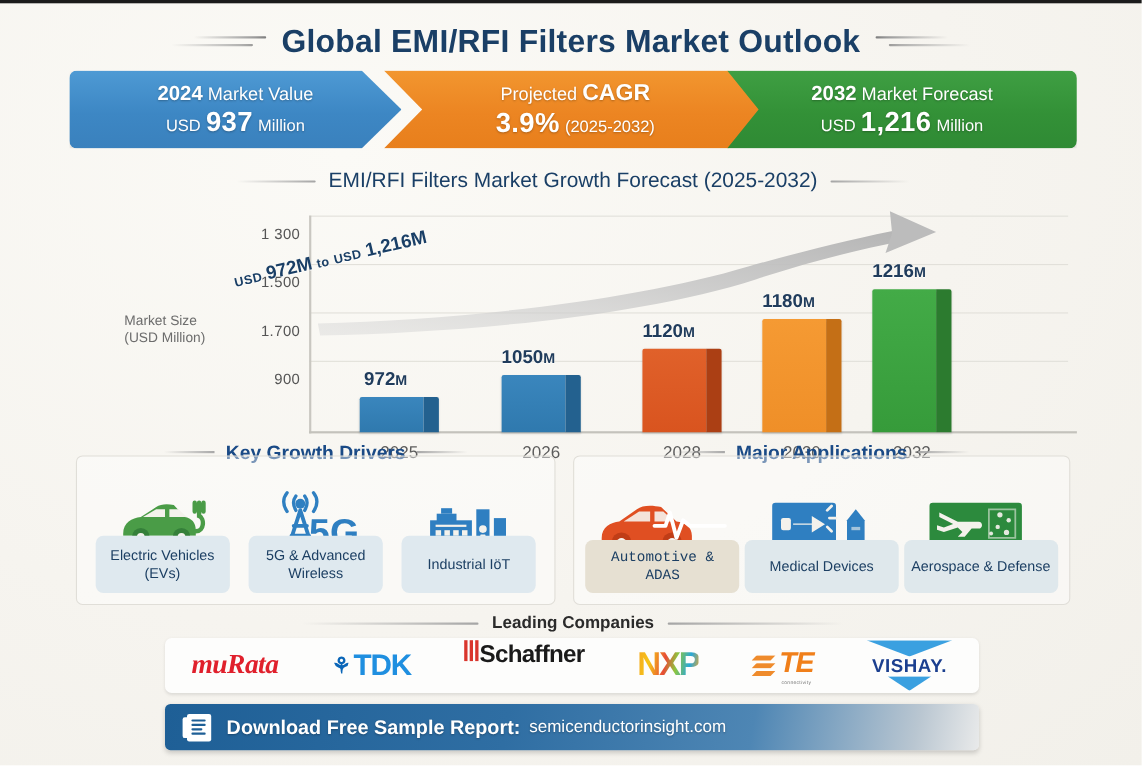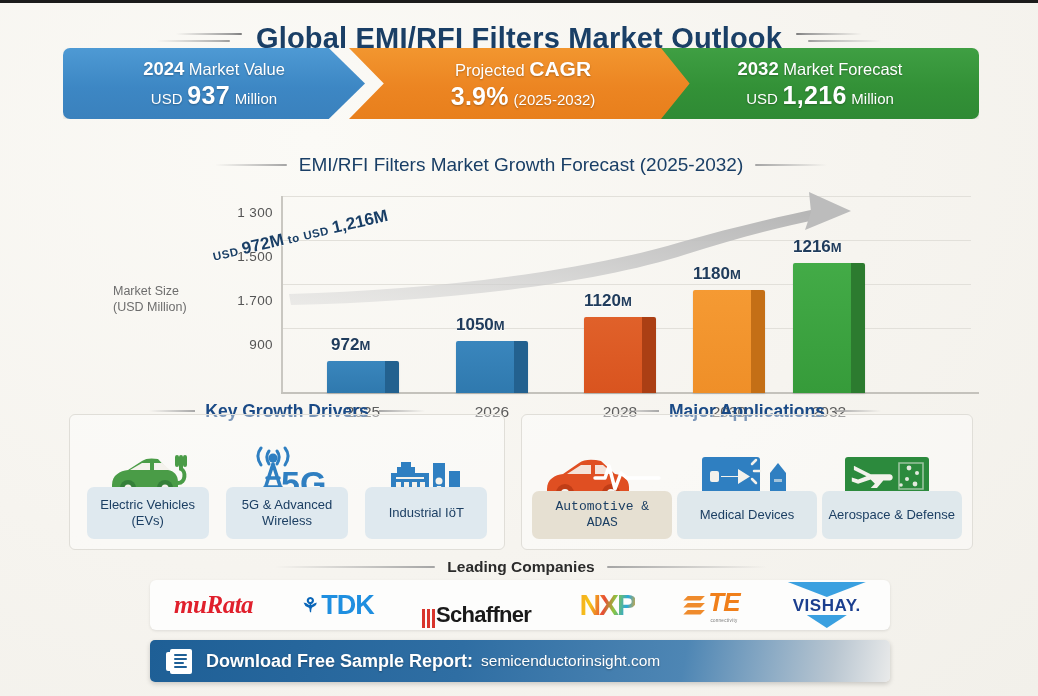--- a/index.html
+++ b/index.html
@@ -44,21 +44,21 @@
   .title-rule.right i:nth-child(2) { left: 12px; right: 0;
     background: linear-gradient(270deg, rgba(170,170,170,0) 0%, #9a9a9a 85%, #7d7d7d 100%); }
 
   .main-title {
     font-size: 29px; font-weight: bold; color: #1a3f66;
     letter-spacing: .2px; white-space: nowrap;
   }
 
   
   .kpi-band {
-    position: absolute; left: 63px; top: 48px; width: 916px; height: 71px;
+    position: absolute; left: 63px; top: 64px; width: 916px; height: 71px;
   }
   .kpi {
     position: absolute; top: 0; height: 71px;
     display: flex; flex-direction: column; align-items: center; justify-content: center;
     color: #ffffff; text-shadow: 0 1px 2px rgba(0,0,0,.28);
     box-shadow: 0 2px 4px rgba(0,0,0,.13);
   }
   .kpi-blue {
     left: 0; width: 302px;
     background: linear-gradient(180deg, #4e9ad4 0%, #3d87c4 55%, #3a81bd 100%);
@@ -208,21 +208,21 @@
   }
   .logo { height: 46px; display: flex; align-items: center; justify-content: center; }
 
   .lg-murata {
     font-family: "Liberation Serif", serif; font-style: italic; font-weight: bold;
     font-size: 25px; color: #e0202c; letter-spacing: -.5px;
   }
   .lg-tdk { display: flex; align-items: center; gap: 2px; }
   .lg-tdk .mark { font-size: 20px; color: #0a66b8; font-weight: bold; }
   .lg-tdk .txt { font-size: 27px; font-weight: bold; color: #1f8fe0; letter-spacing: -1px; }
-  .lg-schaffner { display: flex; align-items: flex-end; gap: 1px; }
+  .lg-schaffner { display: flex; align-items: flex-start; gap: 1px; }
   .lg-schaffner .bars3 { display: flex; gap: 2px; }
   .lg-schaffner .bars3 i { display: block; width: 3px; height: 19px; background: #d9352c; }
   .lg-schaffner .txt { font-size: 22px; font-weight: bold; color: #1a1a1a; letter-spacing: -.7px; }
   .lg-nxp {
     font-size: 30px; font-weight: bold; letter-spacing: -2px;
     background: linear-gradient(100deg,#f5a623 0%, #f5c518 22%, #e84b35 45%, #8dc63f 62%, #2aa8d8 82%, #f5a623 100%);
     -webkit-background-clip: text; background-clip: text; color: transparent;
   }
   .lg-te { display: flex; align-items: center; gap: 3px; }
   .lg-te .chev { display: flex; flex-direction: column; gap: 2px; }

